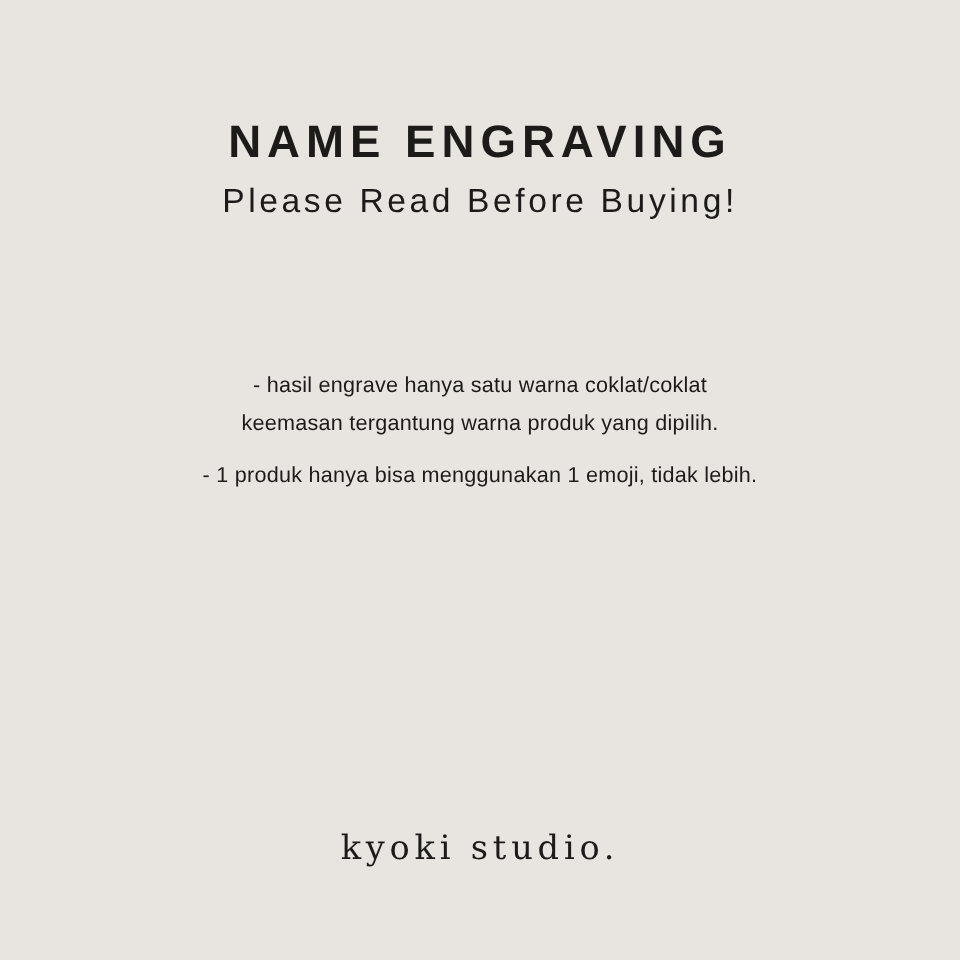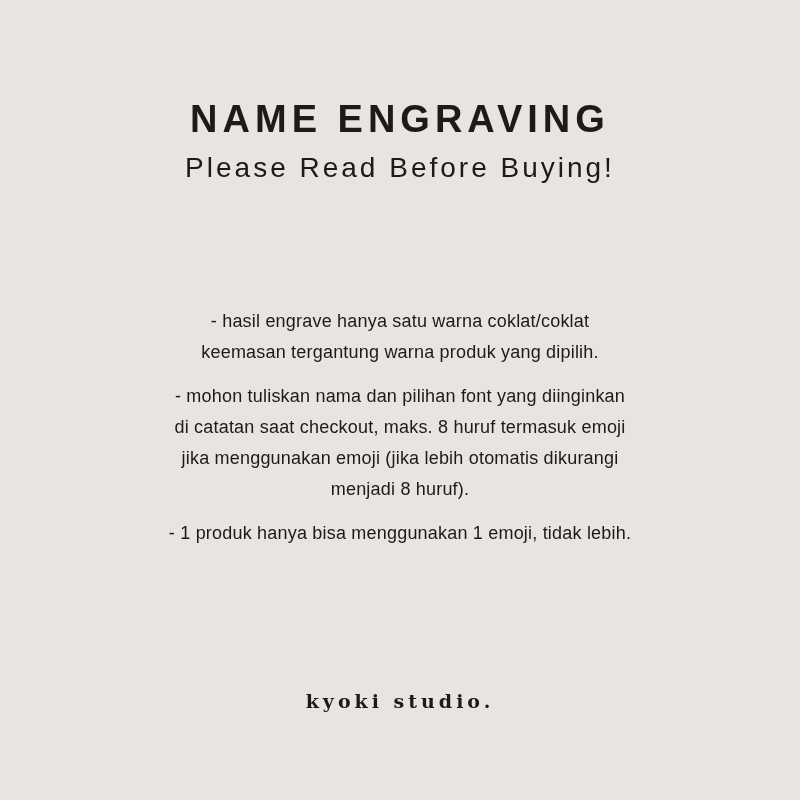--- a/index.html
+++ b/index.html
@@ -51,40 +51,36 @@
   .note:last-child { margin-bottom: 0; }
   .footer {
     position: absolute;
     left: 0;
     right: 0;
     top: 690px;
     text-align: center;
   }
   .brand {
     font-family: "DejaVu Serif", serif;
-    font-size: 19px;
-    font-weight: 700;
+    font-size: 28px;
+    font-weight: 400;
     letter-spacing: 4px;
   }
 </style>
 </head>
 <body>
 
 <div class="card">
   <header>
     <h1 class="title">NAME ENGRAVING</h1>
     <p class="subtitle">Please Read Before Buying!</p>
   </header>
 
   <main class="notes">
     <p class="note">- hasil engrave hanya satu warna coklat/coklat
 keemasan tergantung warna produk yang dipilih.</p>
-    <p class="note">- mohon tuliskan nama dan pilihan font yang diinginkan
-di catatan saat checkout, maks. 8 huruf termasuk emoji
-jika menggunakan emoji (jika lebih otomatis dikurangi
-menjadi 8 huruf).</p>
     <p class="note">- 1 produk hanya bisa menggunakan 1 emoji, tidak lebih.</p>
   </main>
 
   <footer class="footer">
     <p class="brand">kyoki studio.</p>
   </footer>
 </div>
 
 </body></html>

